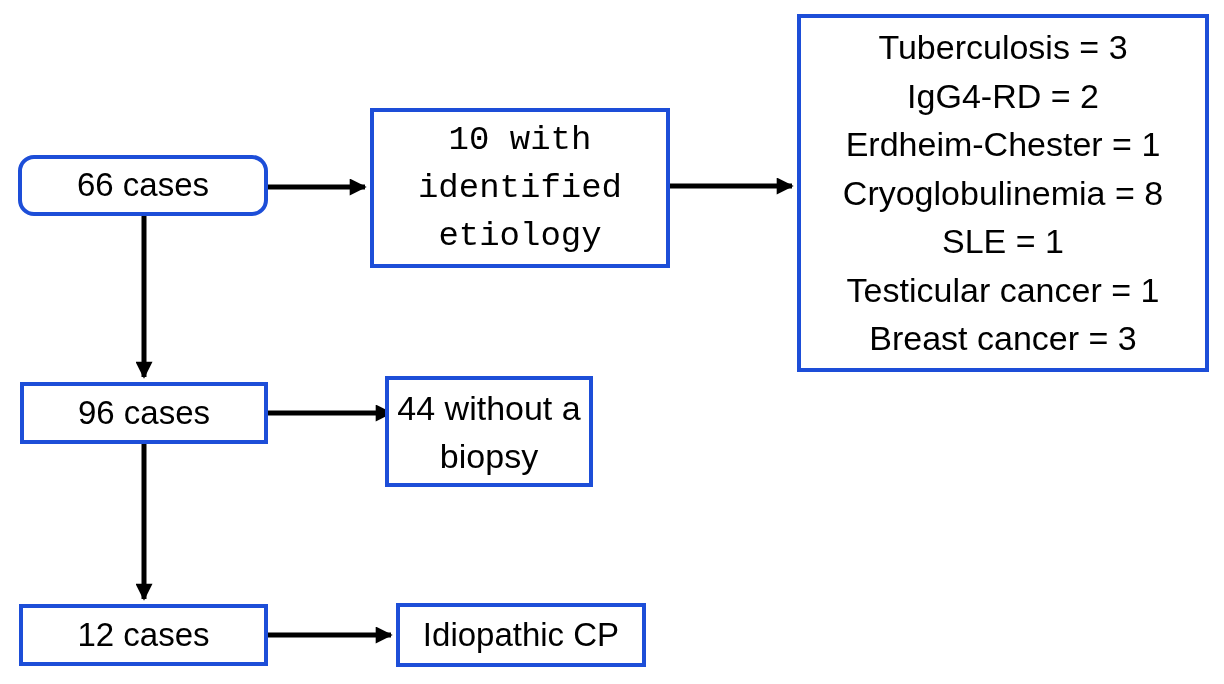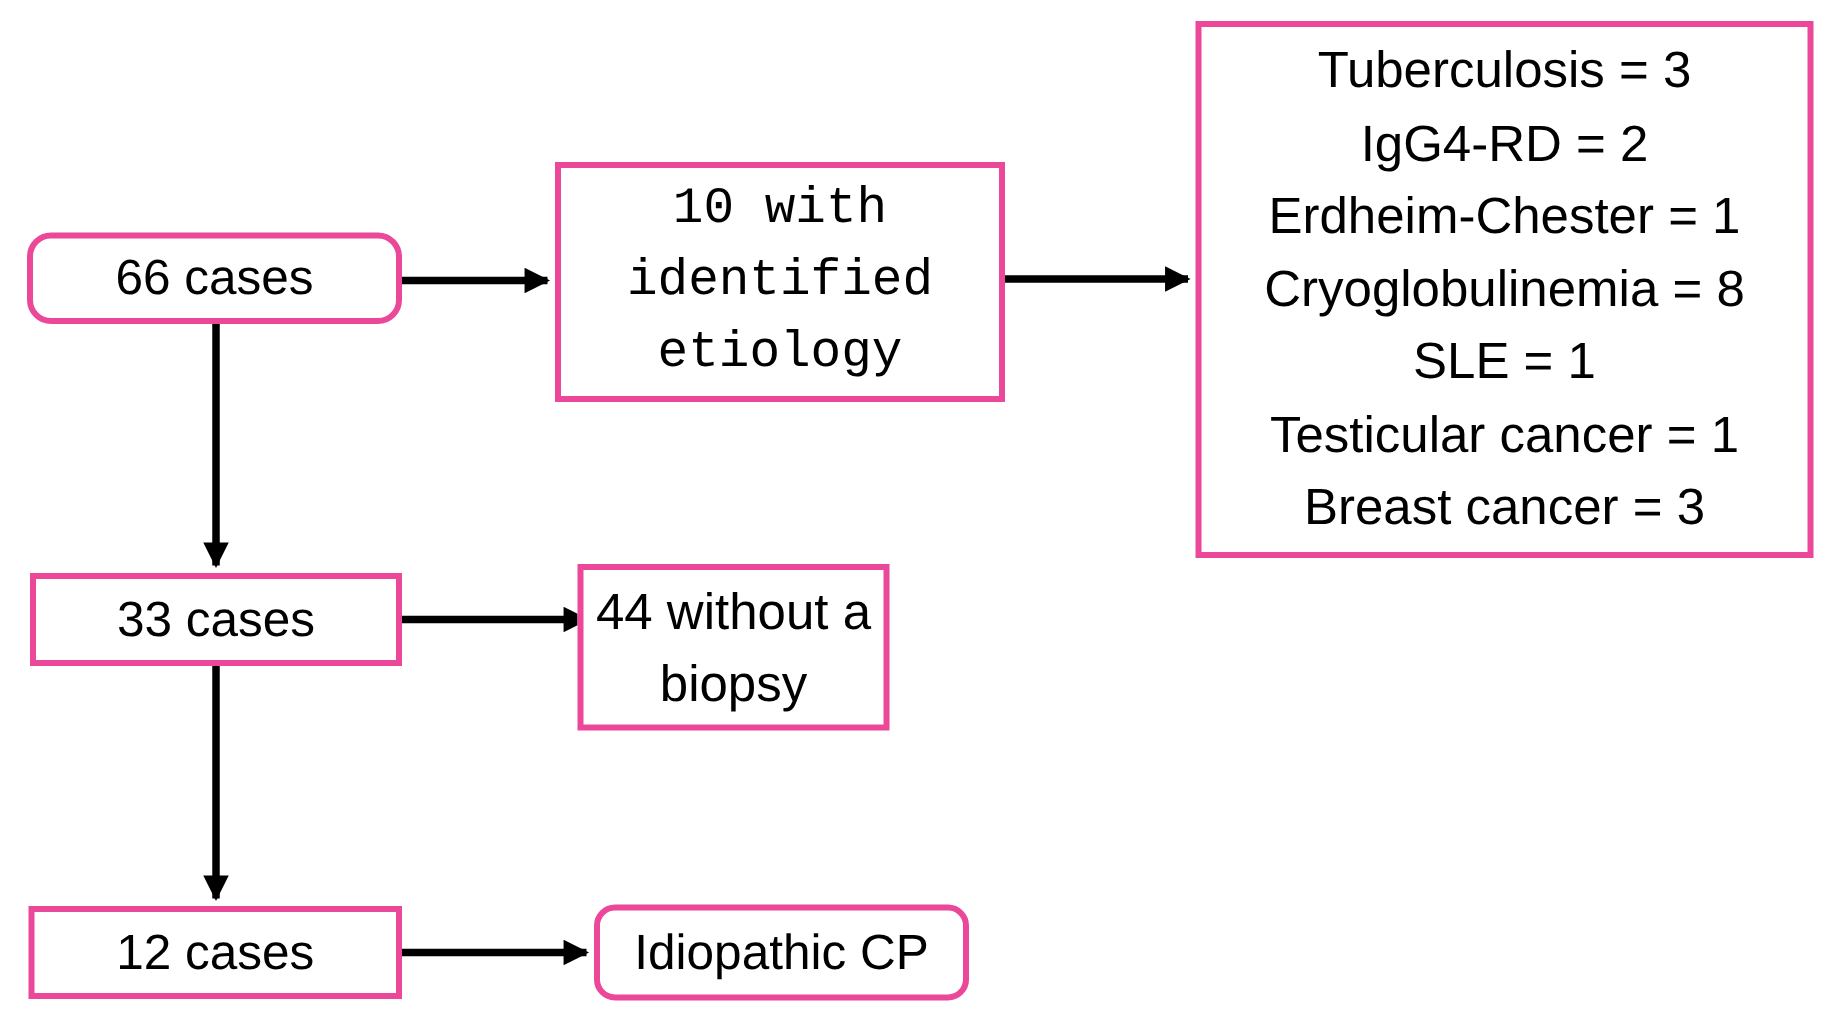--- a/index.html
+++ b/index.html
@@ -16,21 +16,21 @@
     color: #000000;
   }
   .arrow-layer {
     position: absolute;
     left: 0; top: 0;
     width: 1224px; height: 684px;
   }
   .node {
     position: absolute;
     background: #ffffff;
-    border: 4px solid #ec4899;
+    border: 4px solid #1d4ed8;
     display: flex;
     align-items: center;
     justify-content: center;
     text-align: center;
     color: #000000;
     white-space: pre-line;
   }
   .node-cases {
     font-size: 33px;
     line-height: 1.1;
@@ -48,21 +48,21 @@
   .etio-line {
     white-space: nowrap;
   }
   
   .box-66        { left: 18px;  top: 155px; width: 250px; height: 61px; border-radius: 16px; }
   .box-10        { left: 370px; top: 108px; width: 300px; height: 160px; font-family: Liberation Mono, monospace; }
   .box-etiology  { left: 797px; top: 14px;  width: 412px; height: 358px; }
   .box-56        { left: 20px;  top: 382px; width: 248px; height: 62px; }
   .box-44        { left: 385px; top: 376px; width: 208px; height: 111px; }
   .box-12        { left: 19px;  top: 604px; width: 249px; height: 62px; }
-  .box-idio      { left: 396px; top: 603px; width: 250px; height: 64px; border-radius: 14px; }
+  .box-idio      { left: 396px; top: 603px; width: 250px; height: 64px; }
 </style>
 </head>
 <body>
 
 <div class="canvas">
 
   <svg class="arrow-layer" viewBox="0 0 1224 684" xmlns="http://www.w3.org/2000/svg">
     <defs>
       <marker id="ah" viewBox="0 0 10 10" refX="9" refY="5" markerWidth="21" markerHeight="17" markerUnits="userSpaceOnUse" orient="auto">
         <path d="M 0 0 L 10 5 L 0 10 z" fill="#000000"></path>
@@ -85,21 +85,21 @@
   <div class="node node-list box-etiology">
     <div class="etio-line">Tuberculosis = 3</div>
     <div class="etio-line">IgG4-RD = 2</div>
     <div class="etio-line">Erdheim-Chester = 1</div>
     <div class="etio-line">Cryoglobulinemia = 8</div>
     <div class="etio-line">SLE = 1</div>
     <div class="etio-line">Testicular cancer = 1</div>
     <div class="etio-line">Breast cancer = 3</div>
   </div>
 
-  <div class="node node-cases box-56">33 cases</div>
+  <div class="node node-cases box-56">96 cases</div>
 
   <div class="node node-mid box-44">44 without a
 biopsy</div>
 
   <div class="node node-cases box-12">12 cases</div>
 
   <div class="node node-cases box-idio">Idiopathic CP</div>
 
 </div>
 

